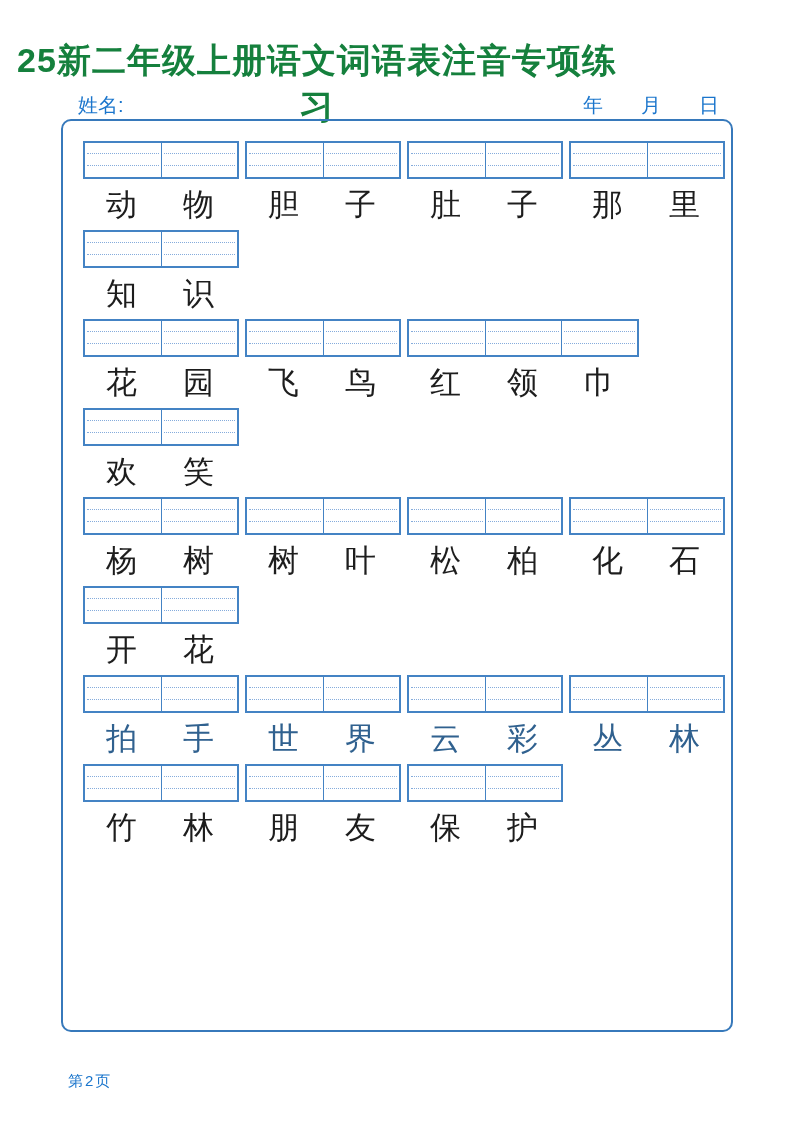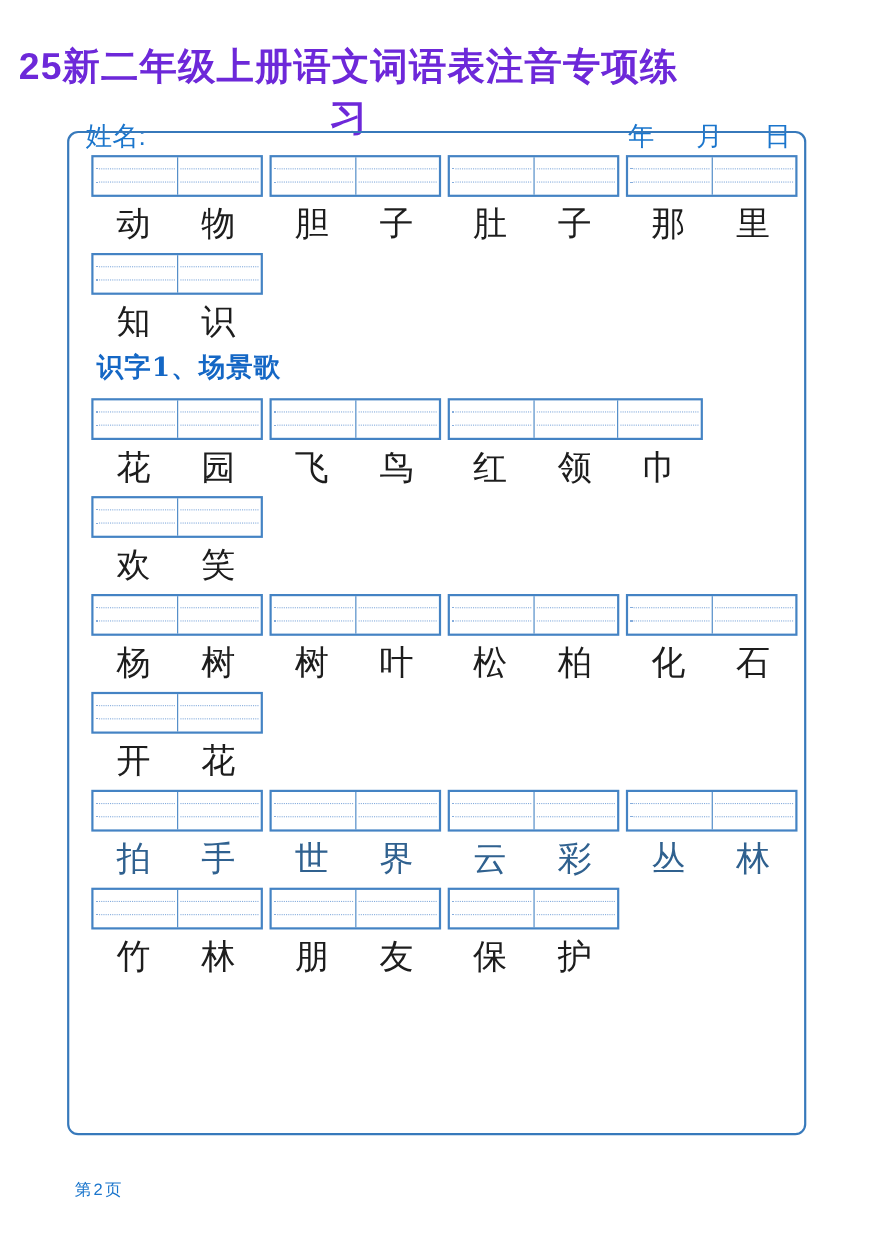--- a/index.html
+++ b/index.html
@@ -2,27 +2,27 @@
 <html lang="zh"><head>
 <meta charset="utf-8">
 <style>
   html,body{margin:0;padding:0;}
   body{
     width:793px;height:1122px;position:relative;background:#ffffff;
     font-family:"Liberation Sans",sans-serif;overflow:hidden;
   }
   .page-title{
     position:absolute;top:38px;left:0;width:634px;text-align:center;
-    font-size:34px;font-weight:bold;color:#6d28d9;letter-spacing:1px;
+    font-size:34px;font-weight:bold;color:#15803d;letter-spacing:1px;
     font-family:"Liberation Sans",sans-serif;
   }
   .meta-row{
-    position:absolute;top:108px;left:78px;right:74px;
+    position:absolute;top:92px;left:78px;right:74px;
     display:flex;justify-content:space-between;align-items:center;
-    color:#1a75cc;font-size:24px;
+    color:#1a75cc;font-size:20px;
   }
   .date-group{display:flex;gap:38px;}
   .main-box{
     position:absolute;left:61px;top:119px;width:672px;height:913px;
     box-sizing:border-box;border:2.5px solid #3779bb;border-radius:10px;
     padding:20px 10px 0 20px;
   }
   .word-row{display:flex;gap:6px;margin:0 0 4px 0;}
   .word-block{display:flex;flex-direction:column;}
   .pbox{display:flex;border:2px solid #4483c4;box-sizing:content-box;height:34px;background:#fff;}
@@ -138,21 +138,20 @@
             <i class="l1"></i>
             <i class="l2"></i>
           </div>
         </div>
         <div class="chars">
           <span style="color: rgb(29, 29, 29);">知</span>
           <span style="color: rgb(29, 29, 29);">识</span>
         </div>
       </div>
     </div>
-    <div class="section-heading" style="color: rgb(20, 103, 197);">识字1、场景歌</div>
     <div class="word-row">
       <div class="word-block">
         <div class="pbox">
           <div class="pcell">
             <i class="l1"></i>
             <i class="l2"></i>
           </div>
           <div class="pcell">
             <i class="l1"></i>
             <i class="l2"></i>

